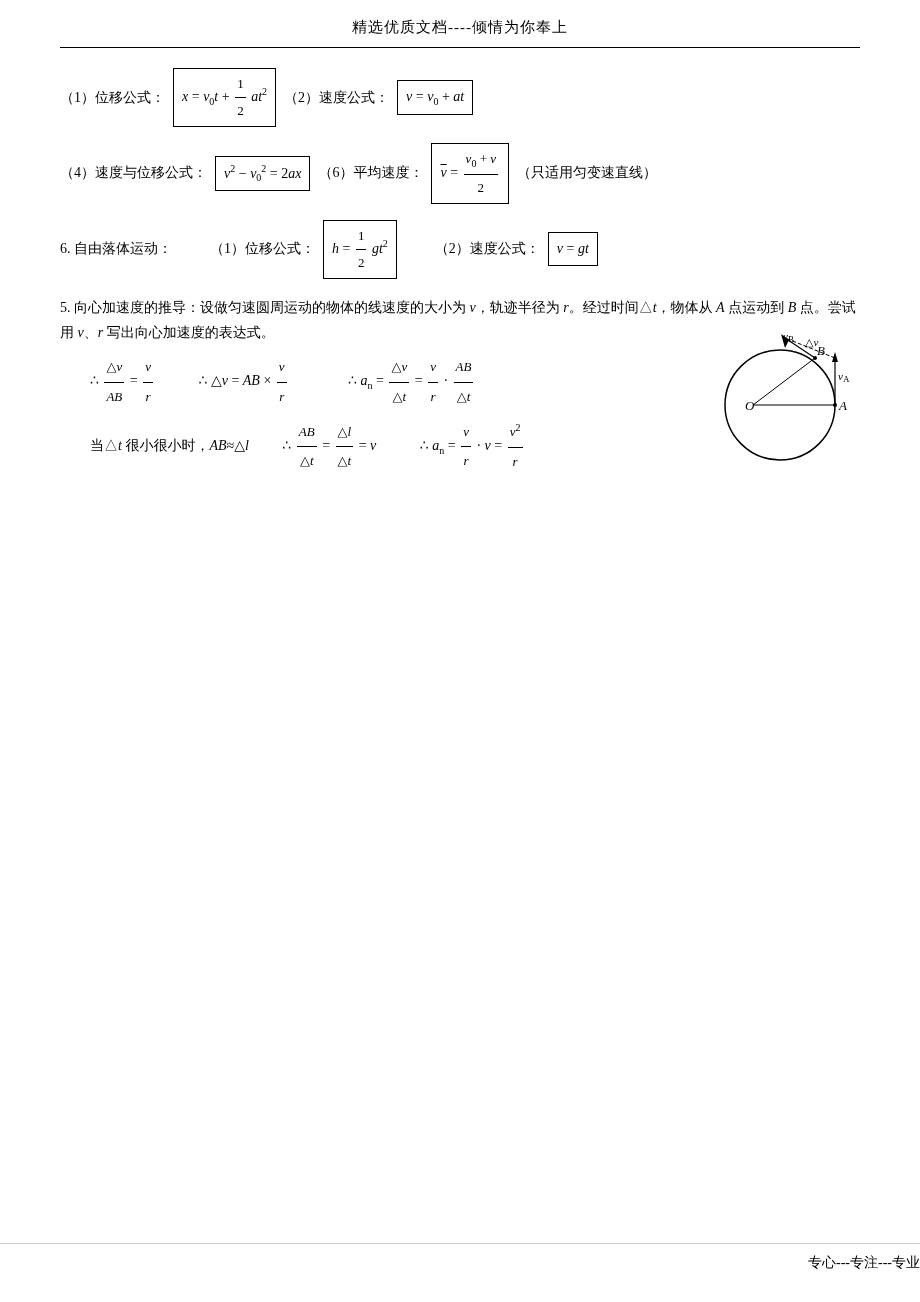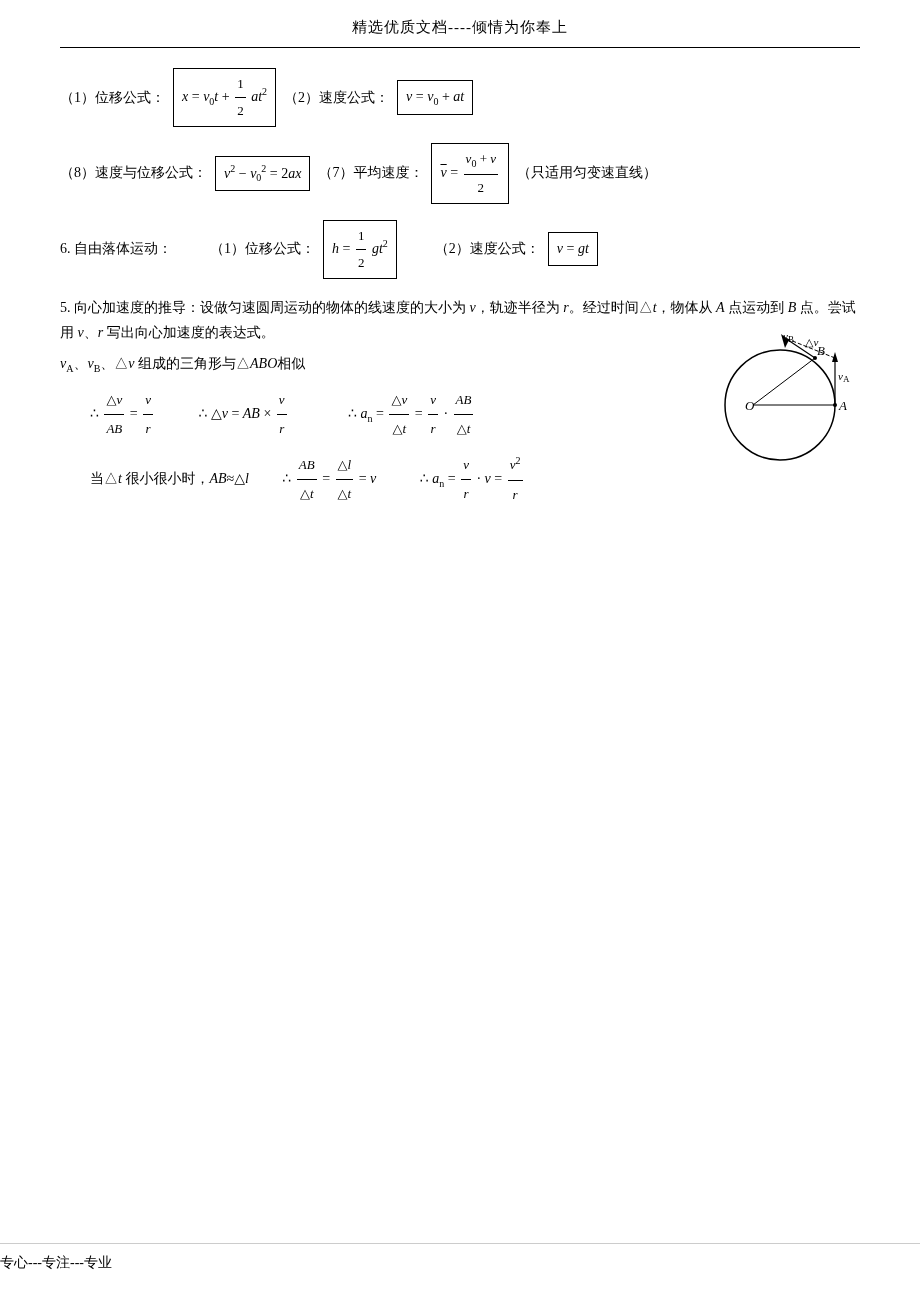--- a/index.html
+++ b/index.html
@@ -20,21 +20,21 @@
     }
     .header {
       text-align: center;
       padding: 18px 0 10px 0;
       font-size: 15px;
       letter-spacing: 1px;
       border-bottom: 1px solid #000;
       margin-bottom: 20px;
     }
     .footer {
-      text-align: left;
+      text-align: right;
       position: absolute;
       bottom: 30px;
       left: 0; right: 0;
       font-size: 14px;
       border-top: 1px solid #ccc;
       padding-top: 10px;
     }
     .section {
       margin-bottom: 16px;
       line-height: 2;
@@ -111,25 +111,25 @@
       </span>
       <span>（2）速度公式：</span>
       <span class="boxed">
         <i>v</i> = <i>v</i><sub>0</sub> + <i>at</i>
       </span>
     </div>
   </div>
 
   <div class="section">
     <div class="formula-line">
-      <span>（8）速度与位移公式：</span>
+      <span>（4）速度与位移公式：</span>
       <span class="boxed">
         <i>v</i><sup>2</sup> − <i>v</i><sub>0</sub><sup>2</sup> = 2<i>ax</i>
       </span>
-      <span>（7）平均速度：</span>
+      <span>（6）平均速度：</span>
       <span class="boxed">
         <span style="text-decoration:overline"><i>v</i></span> = 
         <span class="fraction">
           <span class="num"><i>v</i><sub>0</sub> + <i>v</i></span>
           <span class="den">2</span>
         </span>
       </span>
       <span>（只适用匀变速直线）</span>
     </div>
   </div>
@@ -150,23 +150,20 @@
       <span class="boxed">
         <i>v</i> = <i>gt</i>
       </span>
     </div>
   </div>
 
   <div class="section section5">
     <div style="line-height:1.8;">
       5. 向心加速度的推导：设做匀速圆周运动的物体的线速度的大小为 <i>v</i>，轨迹半径为 <i>r</i>。经过时间△<i>t</i>，物体从 <i>A</i> 点运动到 <i>B</i> 点。尝试用 <i>v</i>、<i>r</i> 写出向心加速度的表达式。
     </div>
-    <div style="margin-top:6px; line-height:1.8;">
-      <i>v</i><sub>A</sub>、<i>v</i><sub>B</sub>、△<i>v</i> 组成的三角形与△<i>ABO</i>相似
-    </div>
 
     <svg class="circle-diagram" viewBox="0 0 160 160" xmlns="http://www.w3.org/2000/svg">
 
       <circle cx="75" cy="95" r="55" fill="none" stroke="#000" stroke-width="1.5"></circle>
 
       <text x="40" y="100" font-size="13" font-family="serif" font-style="italic">O</text>
 
       <circle cx="130" cy="95" r="2" fill="#000"></circle>
       <text x="134" y="100" font-size="13" font-family="serif" font-style="italic">A</text>
 

